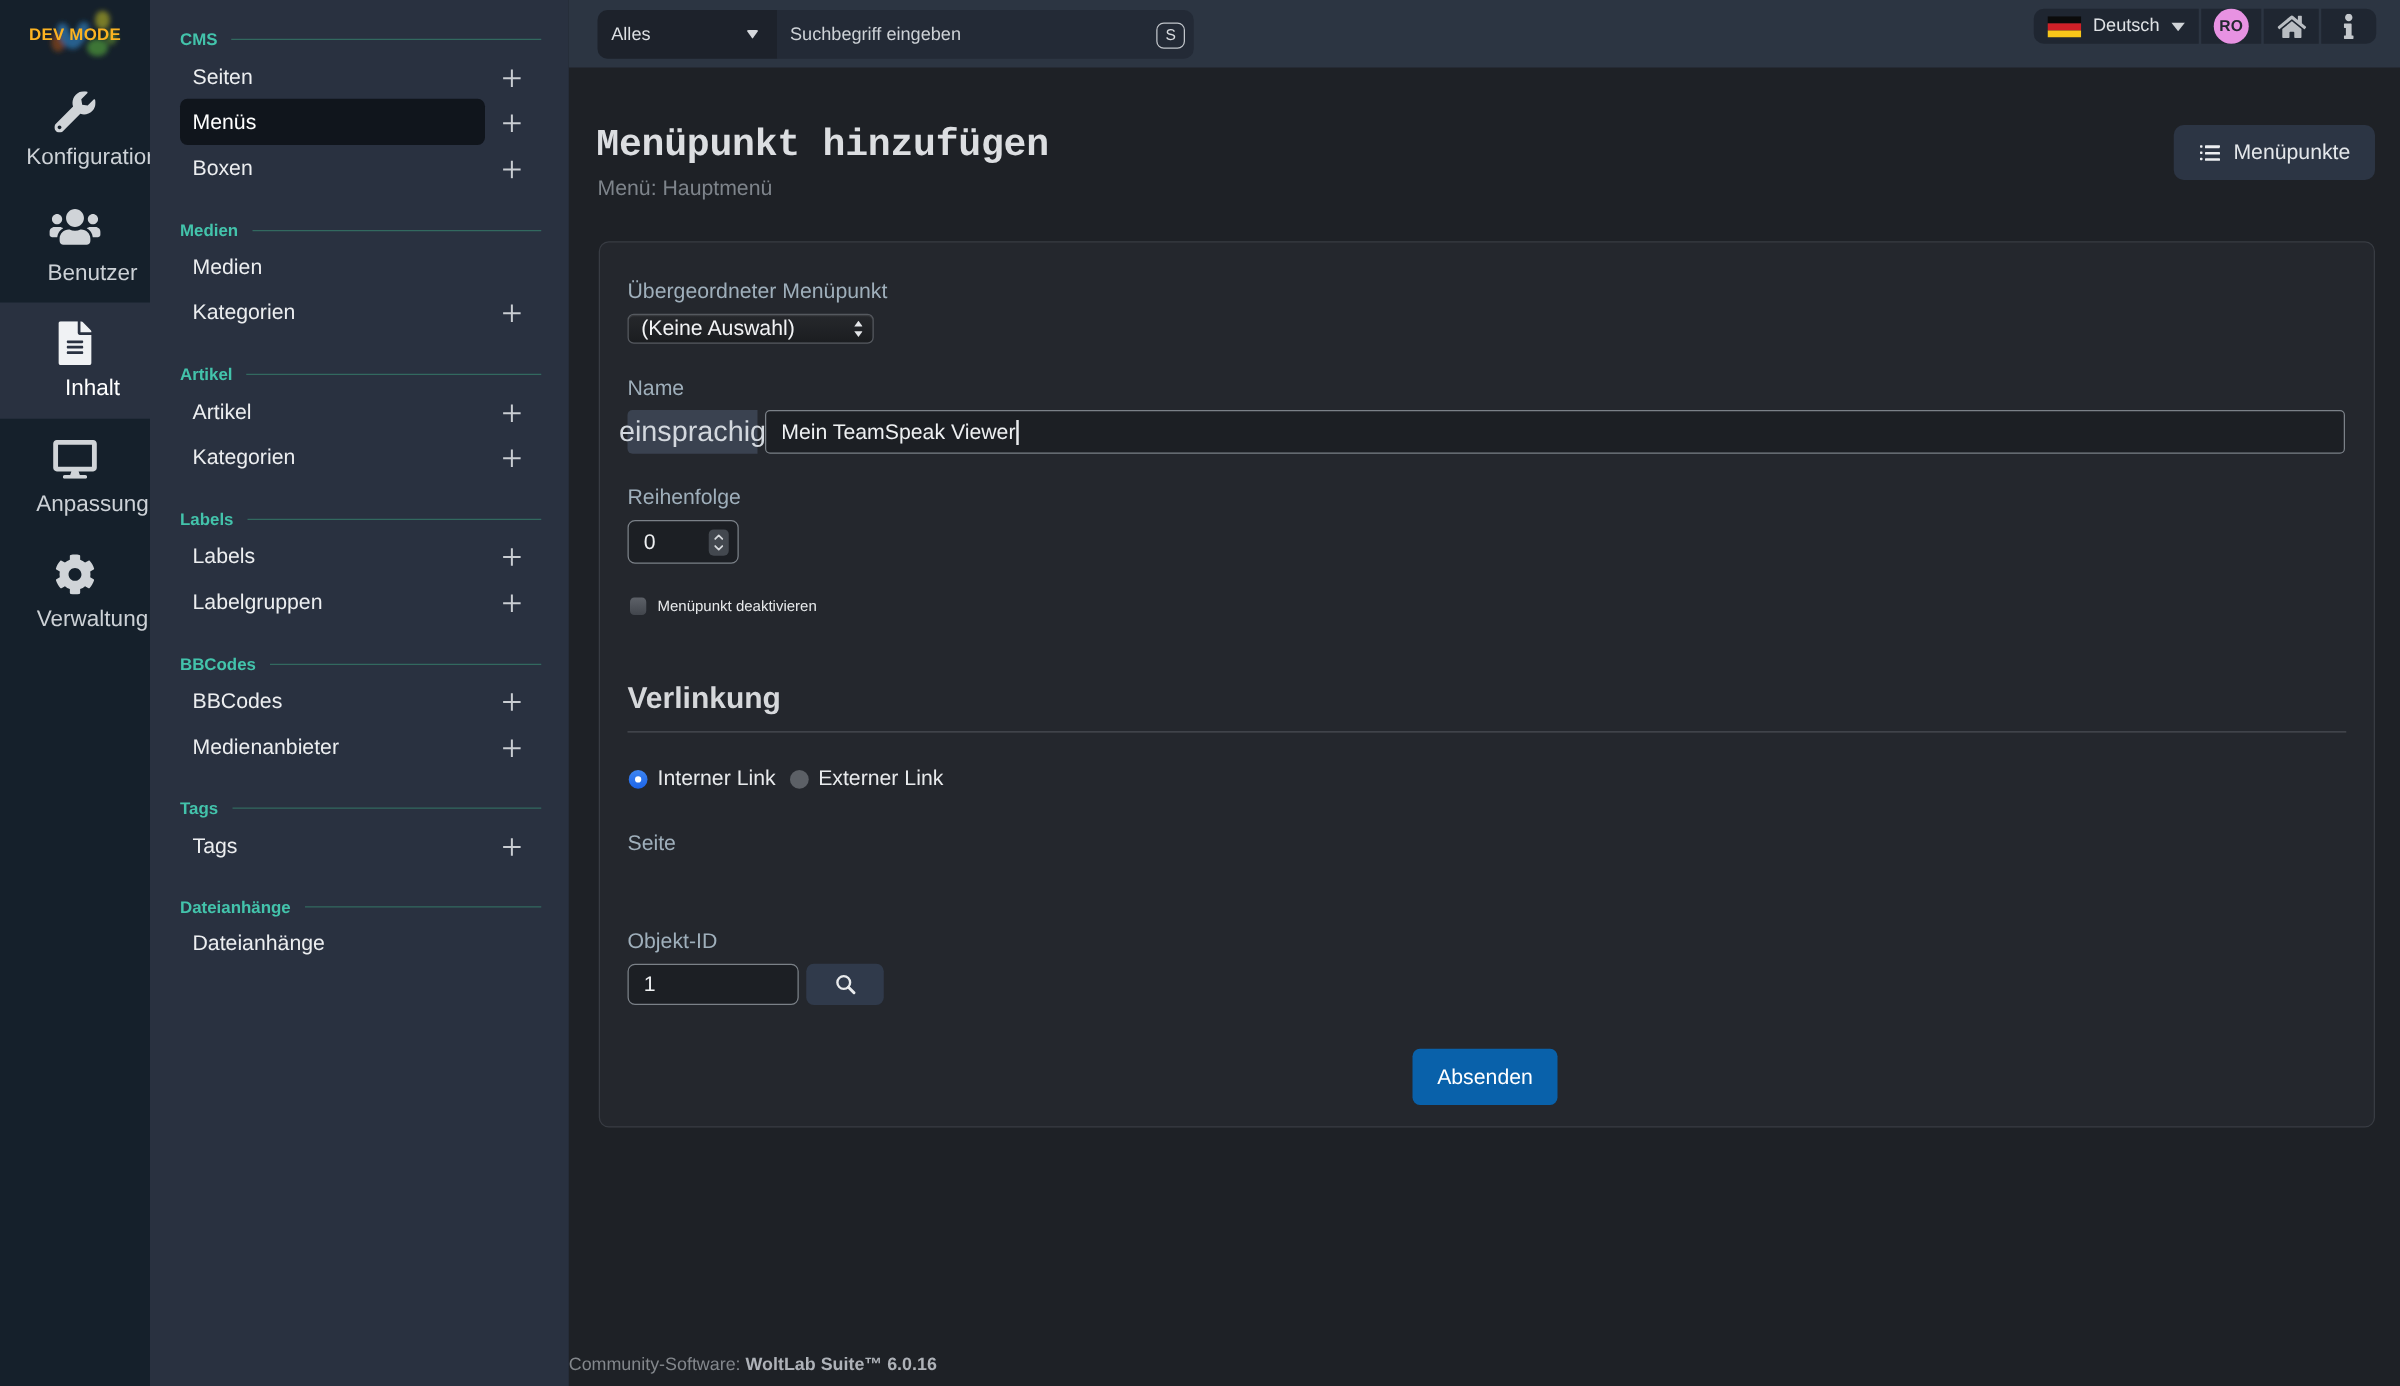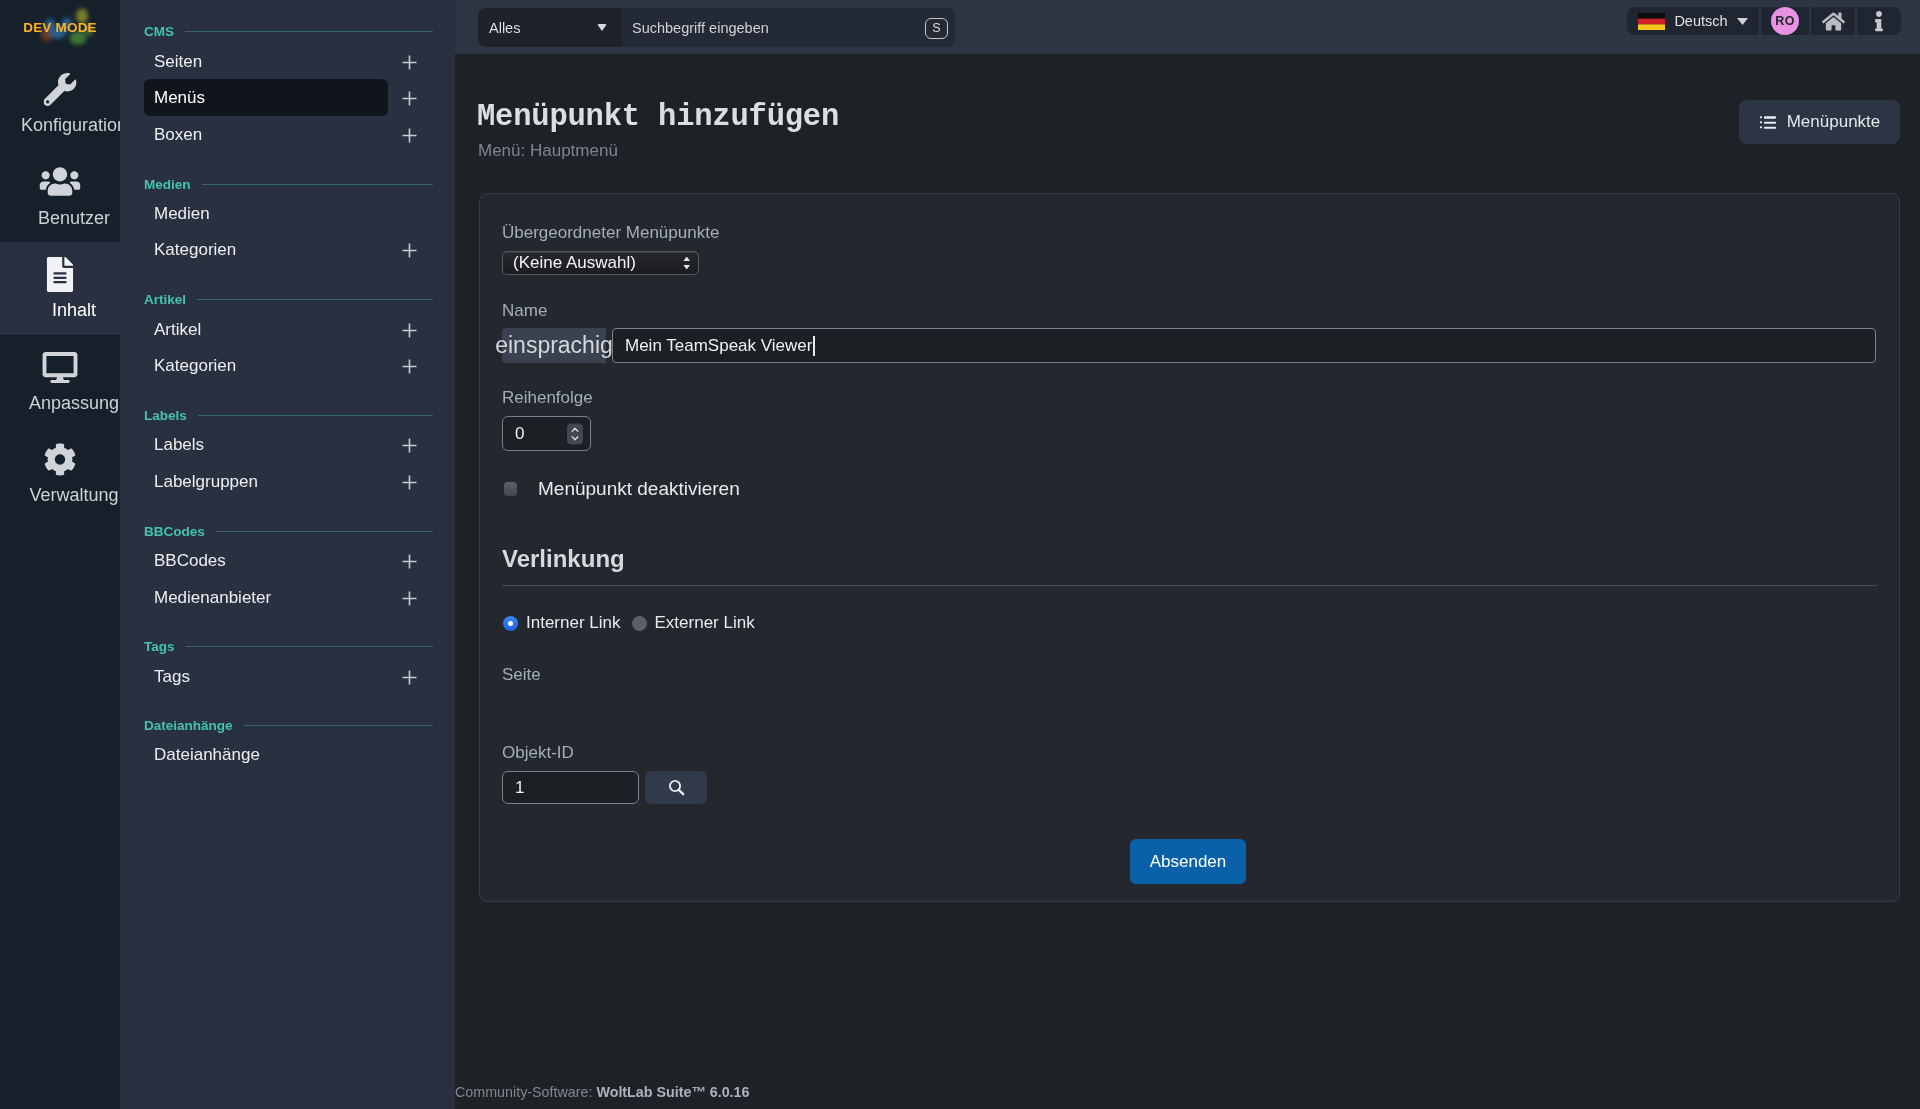--- a/index.html
+++ b/index.html
@@ -44,21 +44,21 @@
 #btnMenu { position:absolute; left:1739px; top:100px; width:161px; height:44px; background:#2c3544; border-radius:8px; display:flex; align-items:center; justify-content:center; gap:10px; color:#e4e7ea; font-size:17px; }
 
 
 #card { position:absolute; left:479px; top:193px; width:1421px; height:709px; background:#24272d; border:1px solid #383c43; border-radius:8px; }
 .flabel { position:absolute; left:22px; font-size:17px; color:#9fafbb; }
 .fsel { position:absolute; left:22px; height:24px; background:linear-gradient(180deg,#26282c,#1b1d20); border:1px solid #55595f; border-radius:5px; box-shadow:inset 0 1px 0 rgba(255,255,255,.09); color:#f2f3f5; font-size:17px; display:flex; align-items:center; padding:0 8px 1px 10px; }
 .fsel .arrows { position:absolute; right:8px; top:50%; transform:translateY(-50%); }
 .tinput { position:absolute; background:#1c1f24; border:1px solid #7b8188; border-radius:6px; color:#eef0f2; font-size:17px; display:flex; align-items:center; padding:0 12px; }
 #einspr { position:absolute; left:22px; top:134px; width:104px; height:35px; background:#3a4250; border-radius:4px 0 0 4px; color:#d3d8de; font-size:23px; display:flex; align-items:center; justify-content:center; }
 .cursor { display:inline-block; width:2px; height:20px; background:#e8eaec; margin-left:1px; }
-#chkrow { position:absolute; left:24px; top:284px; display:flex; align-items:center; gap:21px; color:#e8eaec; font-size:19px; }
+#chkrow { position:absolute; left:24px; top:284px; display:flex; align-items:center; gap:9px; color:#e8eaec; font-size:12px; }
 .chk { width:13px; height:14px; background:linear-gradient(#5d6168,#42464d); border-radius:3.5px; }
 #verlink { position:absolute; left:22px; top:351px; font-size:24px; font-weight:bold; color:#d6d8db; }
 #hr1 { position:absolute; left:22px; right:22px; top:391px; height:1px; background:#4a4e54; }
 #radiorow { position:absolute; left:23px; top:420px; height:18px; display:flex; align-items:center; color:#e8eaec; font-size:17px; }
 .radio { width:15px; height:15px; border-radius:50%; }
 .radio.on { background:linear-gradient(#3d85f2,#1c64e8); position:relative; }
 .radio.on::after { content:""; position:absolute; left:5px; top:5px; width:5px; height:5px; border-radius:50%; background:#fff; }
 .radio.off { background:#5c6066; }
 #objrow { position:absolute; left:22px; top:577px; height:33px; display:flex; }
 #sbtn { width:62px; height:33px; margin-left:6px; background:#303a4b; border-radius:6px; display:flex; align-items:center; justify-content:center; }
@@ -236,21 +236,21 @@
 </div>
 <div id="h1">Menüpunkt hinzufügen</div>
 <div id="h2">Menü: Hauptmenü</div>
 <div id="btnMenu">
   <svg width="18" height="16" viewBox="0 0 512 512">
       <path fill="#eceef1" d="M16 132h32c8.837 0 16-7.163 16-16V84c0-8.837-7.163-16-16-16H16C7.163 68 0 75.163 0 84v32c0 8.837 7.163 16 16 16zm0 160h32c8.837 0 16-7.163 16-16v-32c0-8.837-7.163-16-16-16H16c-8.837 0-16 7.163-16 16v32c0 8.837 7.163 16 16 16zm0 160h32c8.837 0 16-7.163 16-16v-32c0-8.837-7.163-16-16-16H16c-8.837 0-16 7.163-16 16v32c0 8.837 7.163 16 16 16zm480-304H144c-8.837 0-16-7.163-16-16V84c0-8.837 7.163-16 16-16h352c8.837 0 16 7.163 16 16v32c0 8.837-7.163 16-16 16zm0 160H144c-8.837 0-16-7.163-16-16v-32c0-8.837 7.163-16 16-16h352c8.837 0 16 7.163 16 16v32c0 8.837-7.163 16-16 16zm0 160H144c-8.837 0-16-7.163-16-16v-32c0-8.837 7.163-16 16-16h352c8.837 0 16 7.163 16 16v32c0 8.837-7.163 16-16 16z"></path>
     </svg>
   <span>Menüpunkte</span>
 </div>
 <div id="card">
-  <div class="flabel" style="top:29px;">Übergeordneter Menüpunkte</div>
+  <div class="flabel" style="top:29px;">Übergeordneter Menüpunkt</div>
   <div class="fsel" style="top:57px;width:197px;">(Keine Auswahl)
     <svg class="arrows" width="7.5" height="13" viewBox="0 0 7.5 13">
         <path d="M3.75 0L7.1 4.6H.4z" fill="#e4e6e9"></path>
         <path d="M3.75 13L7.1 8.4H.4z" fill="#e4e6e9"></path>
       </svg>
   </div>
   <div class="flabel" style="top:107px;">Name</div>
   <div id="einspr">einsprachig</div>
   <div class="tinput" style="left:132px;top:134px;width:1264px;height:35px;border-radius:4px;">Mein TeamSpeak Viewer<span class="cursor"></span></div>
   <div class="flabel" style="top:194px;">Reihenfolge</div>

